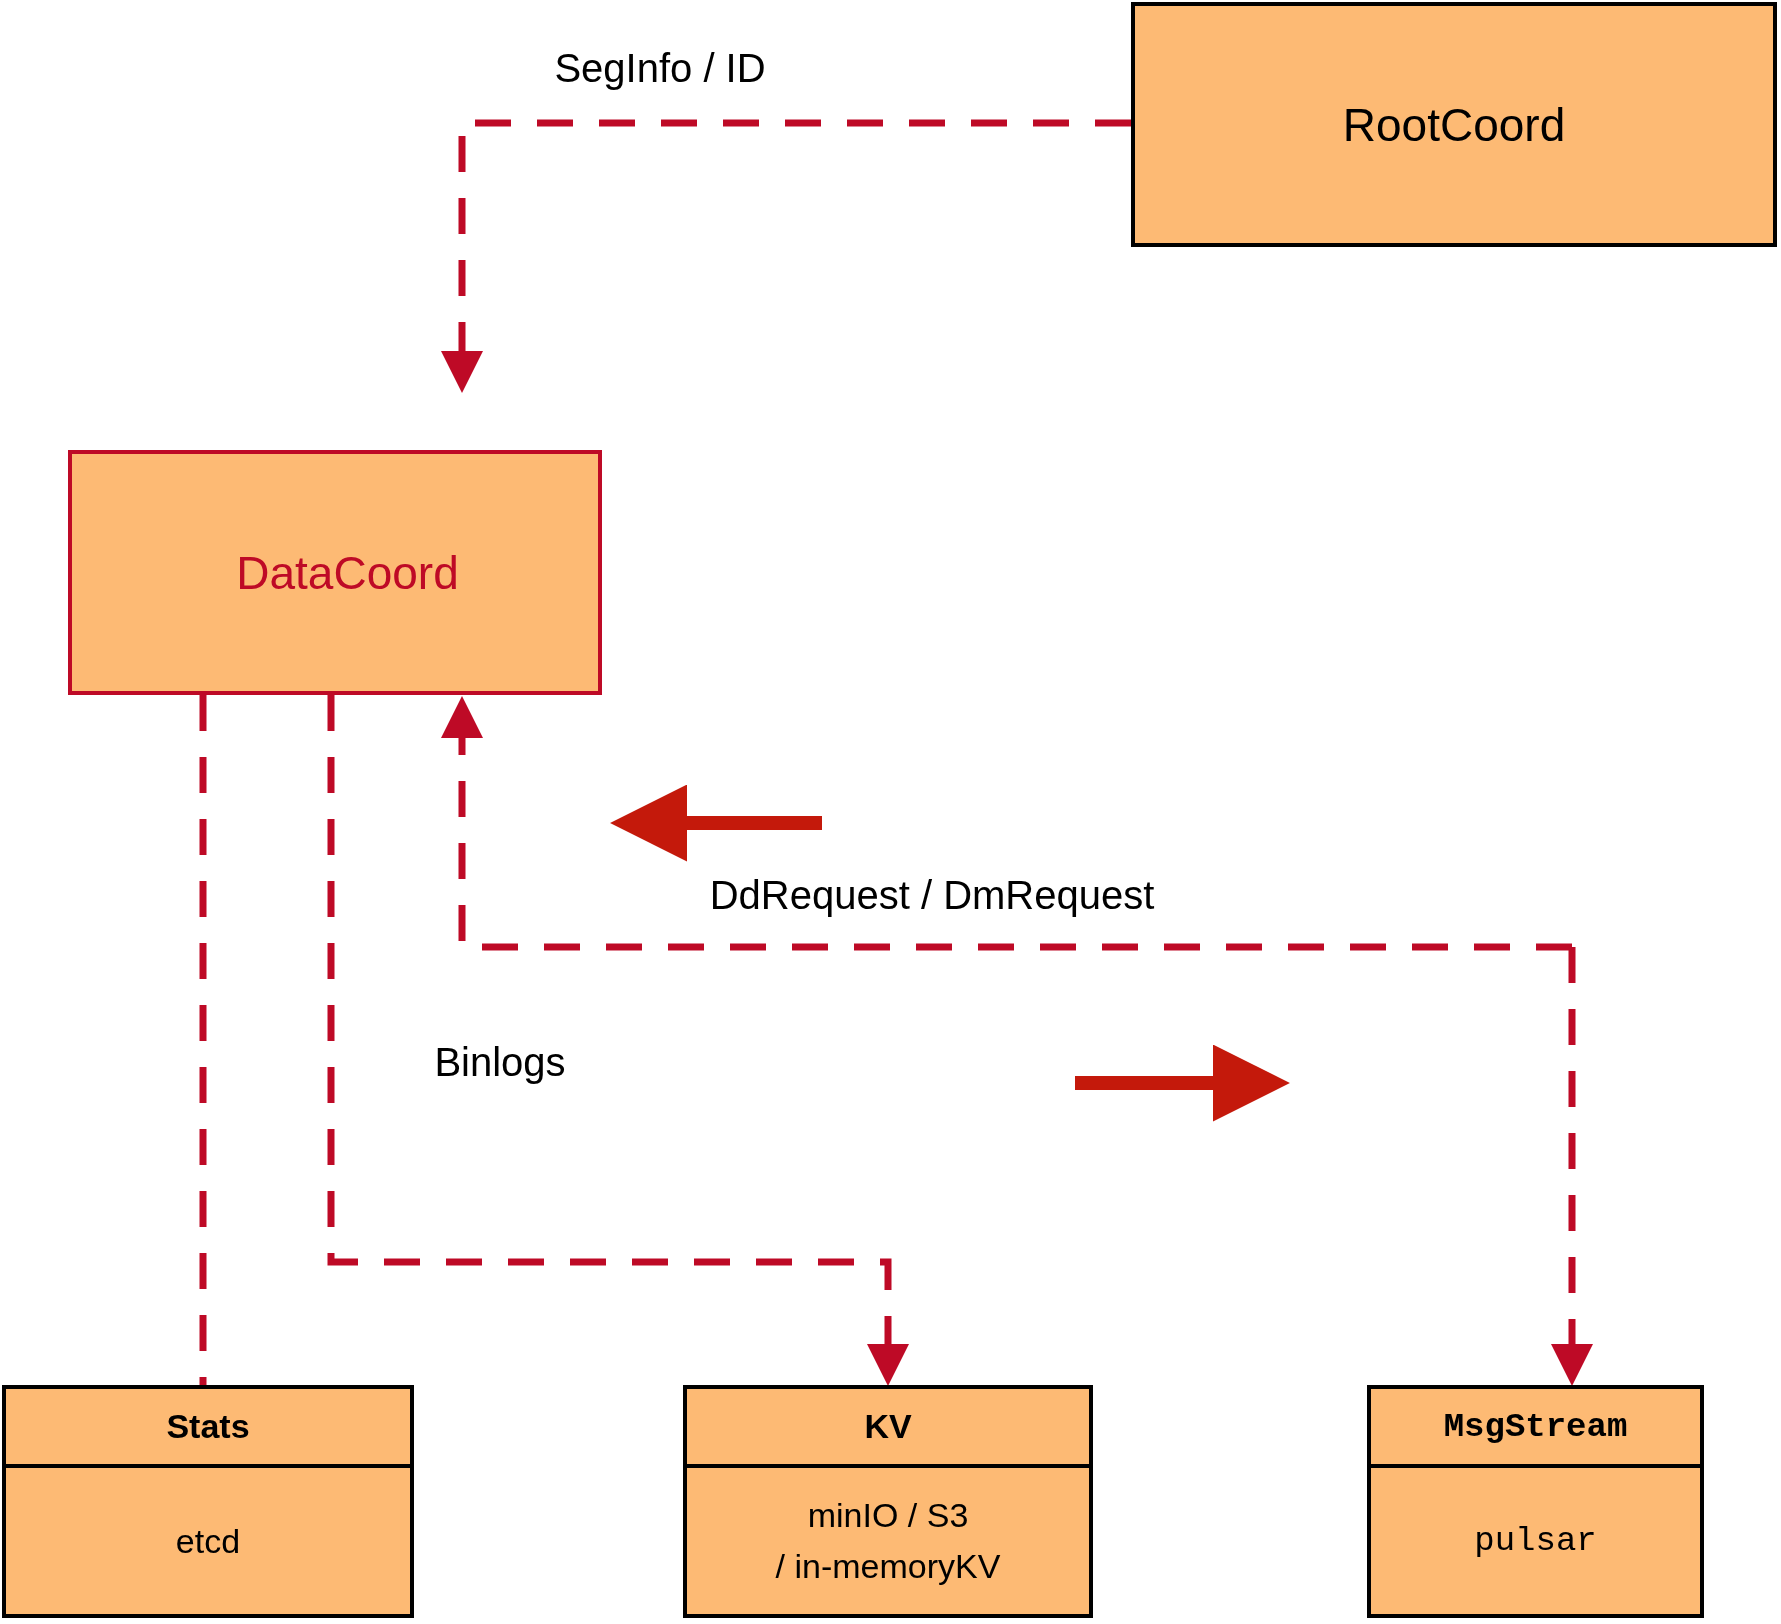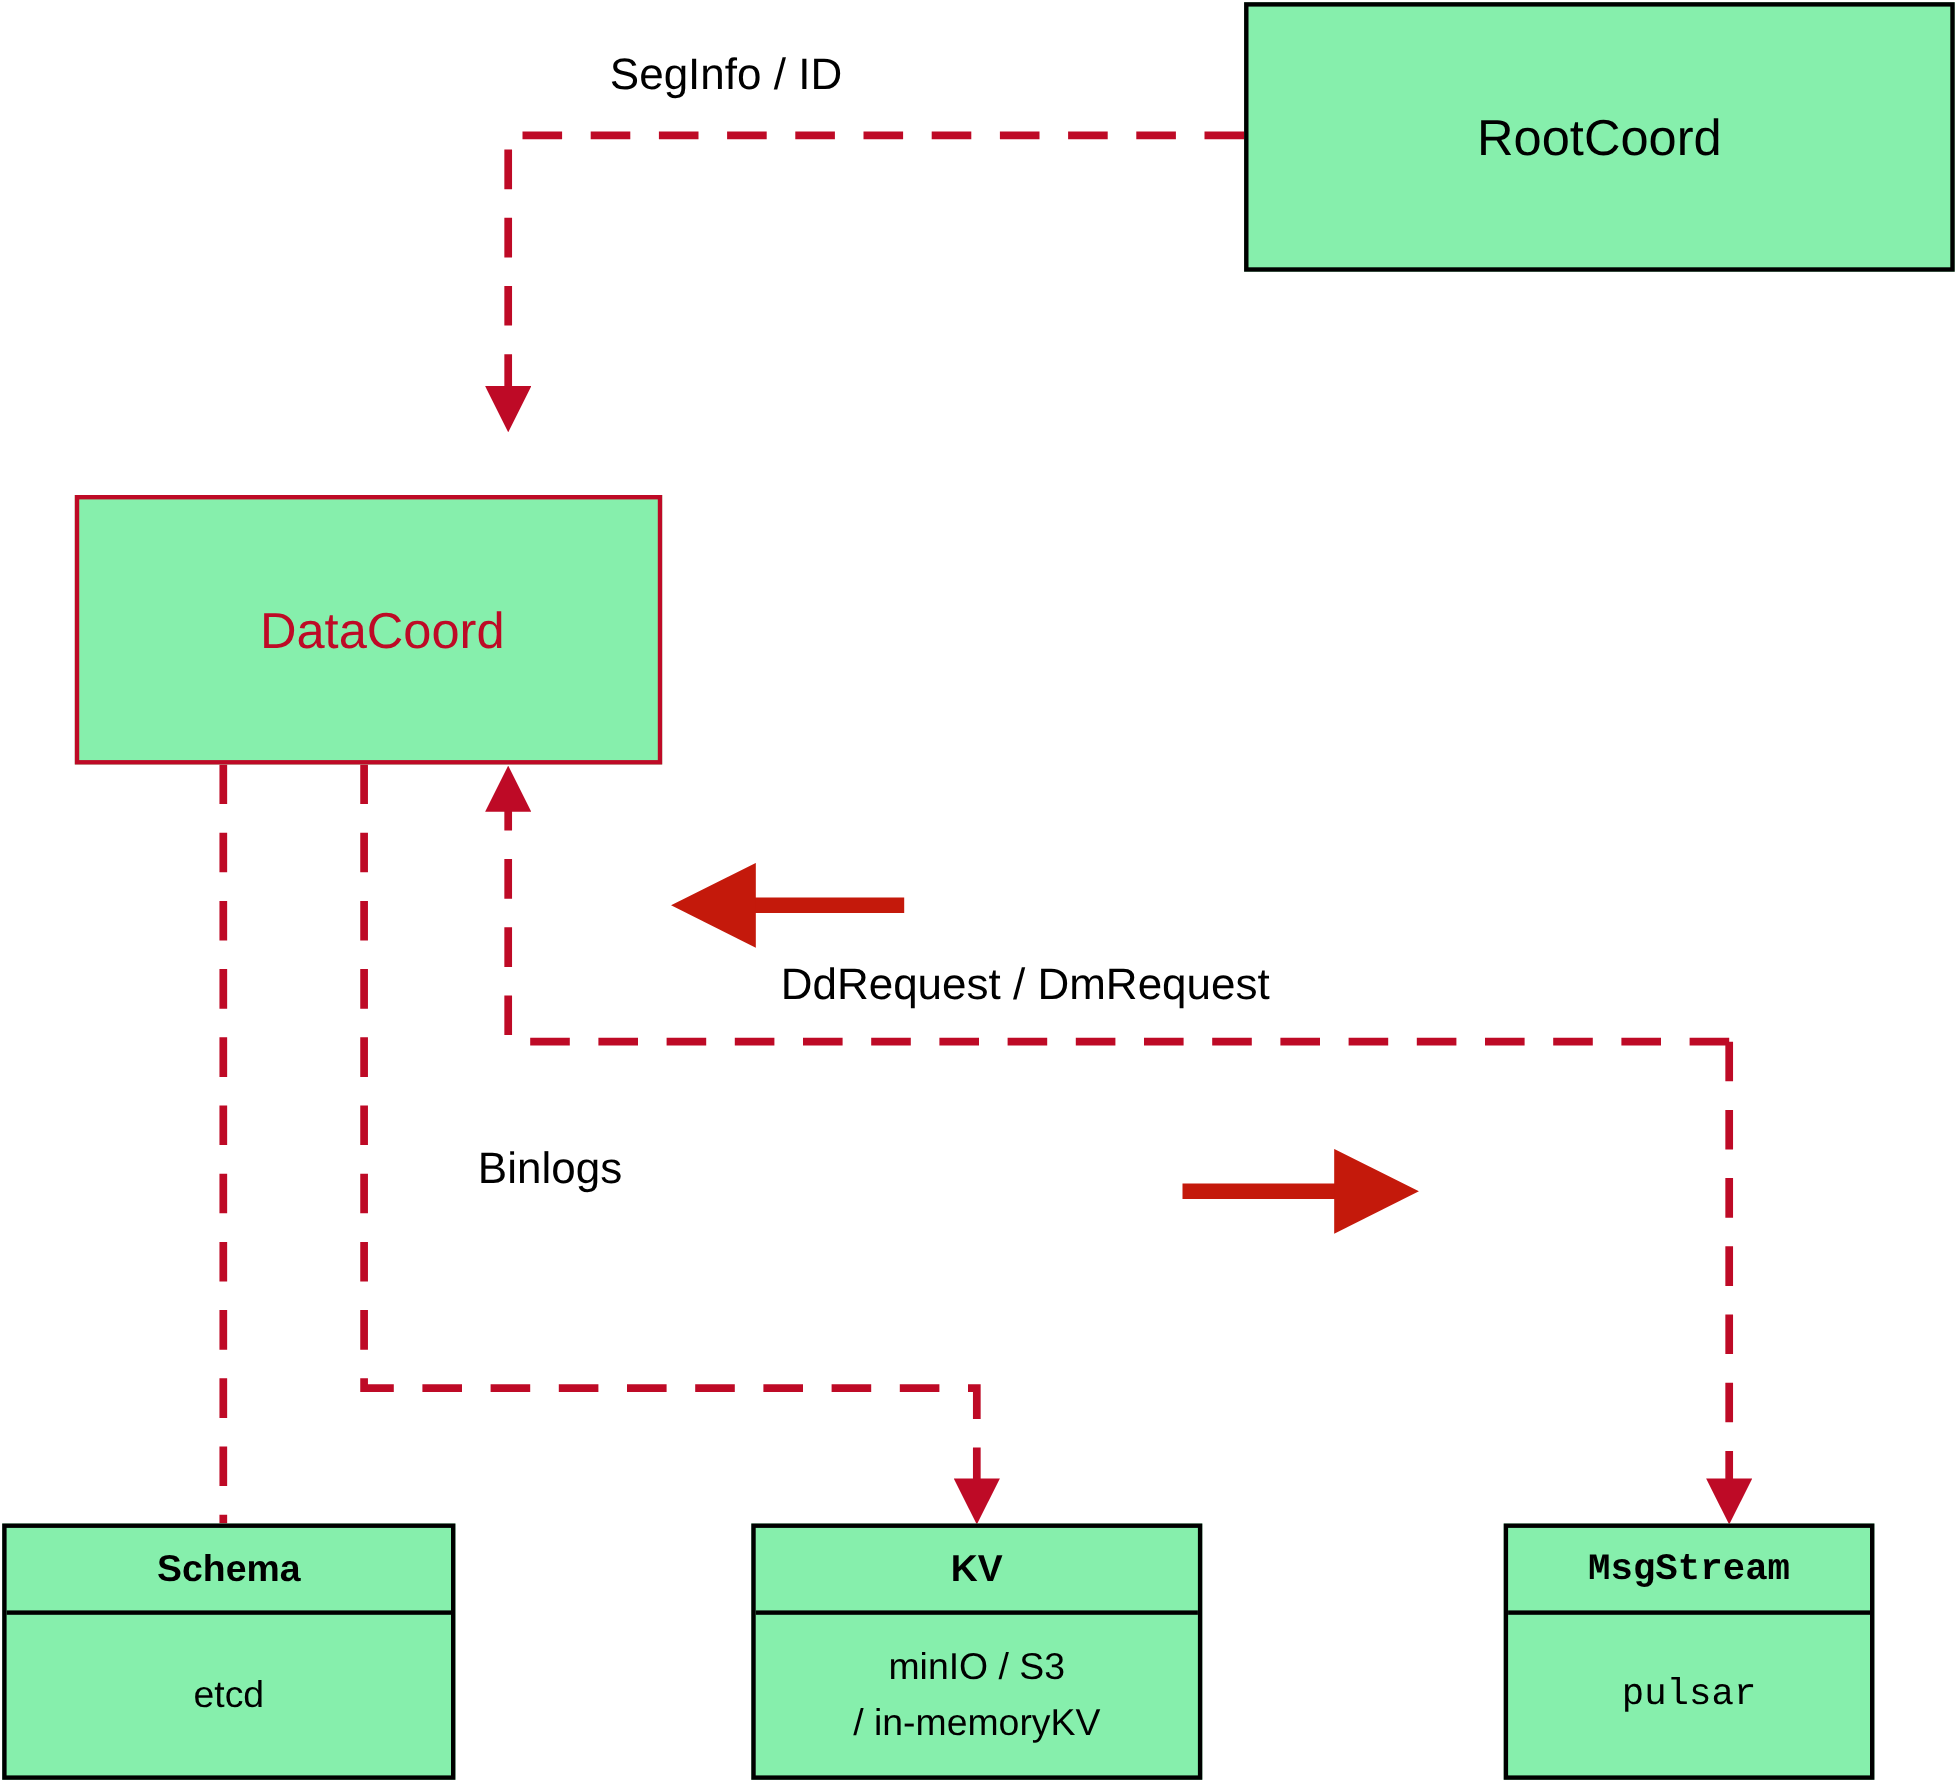--- a/index.html
+++ b/index.html
@@ -20,21 +20,21 @@
   #diagram-svg {
     position: absolute;
     left: 0;
     top: 0;
     width: 1781px;
     height: 1624px;
   }
   .node-box {
     position: absolute;
     box-sizing: border-box;
-    background: #86efac;
+    background: #fdba74;
   }
   .node-box.black {
     border: 4px solid #000000;
   }
   .node-box.red {
     border: 4px solid #BE0A26;
   }
   .node-title {
     display: flex;
     align-items: center;
@@ -117,21 +117,21 @@
 
   <div class="node-box black" style="left:1131px; top:2px; width:646px; height:245px;">
     <div class="node-title plain" style="height:100%;">RootCoord</div>
   </div>
 
   <div class="node-box red" style="left:68px; top:450px; width:534px; height:245px;">
     <div class="node-title red-text" style="height:100%;padding-left:25px;">DataCoord</div>
   </div>
 
   <div class="node-box black" style="left:2px; top:1385px; width:412px; height:233px;">
-    <div class="node-header" style="height:79px;">Schema</div>
+    <div class="node-header" style="height:79px;">Stats</div>
     <div class="node-body" style="height:146px;">
       <span>etcd</span>
     </div>
   </div>
 
   <div class="node-box black" style="left:683px; top:1385px; width:410px; height:233px;">
     <div class="node-header" style="height:79px;">KV</div>
     <div class="node-body" style="height:146px;">
       <span>minIO / S3</span>
       <span>/ in-memoryKV</span>

